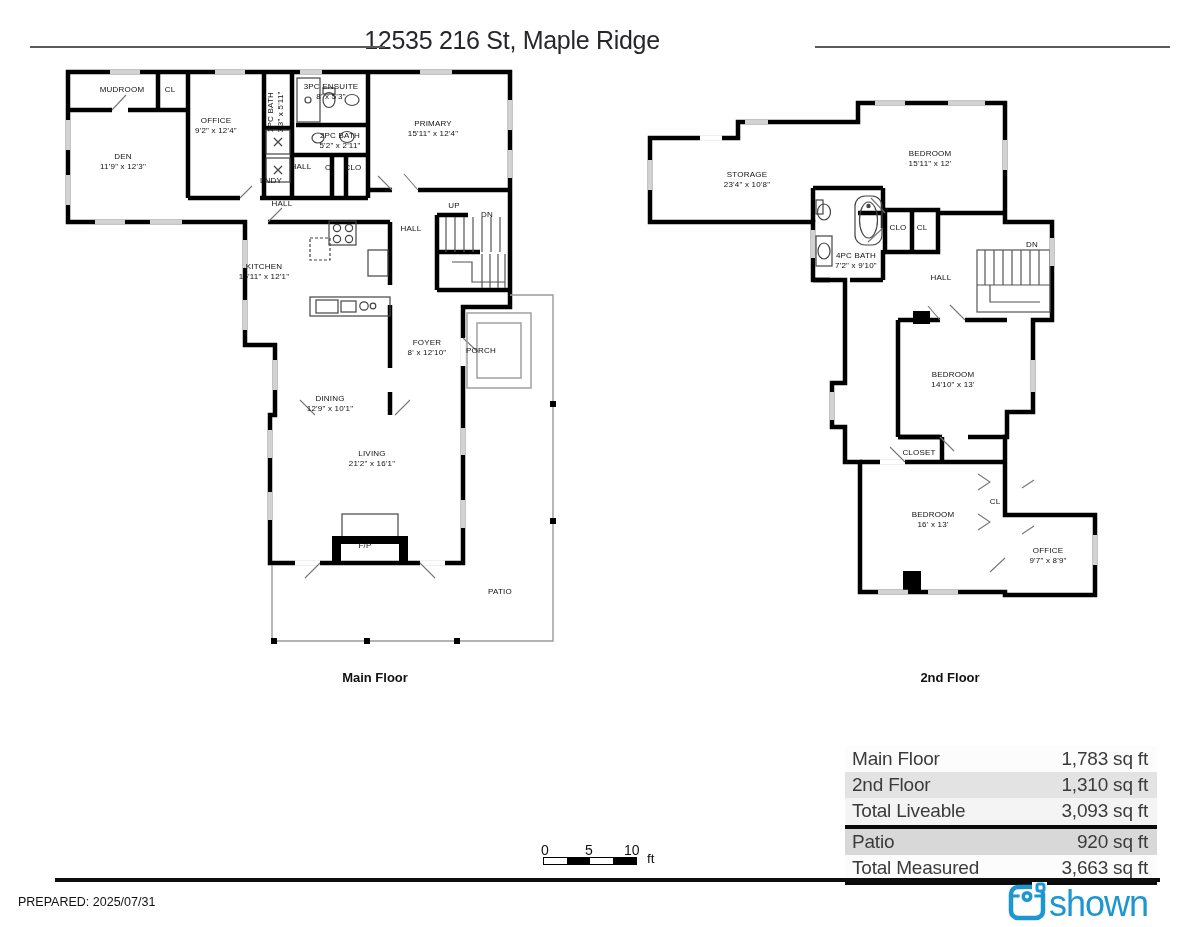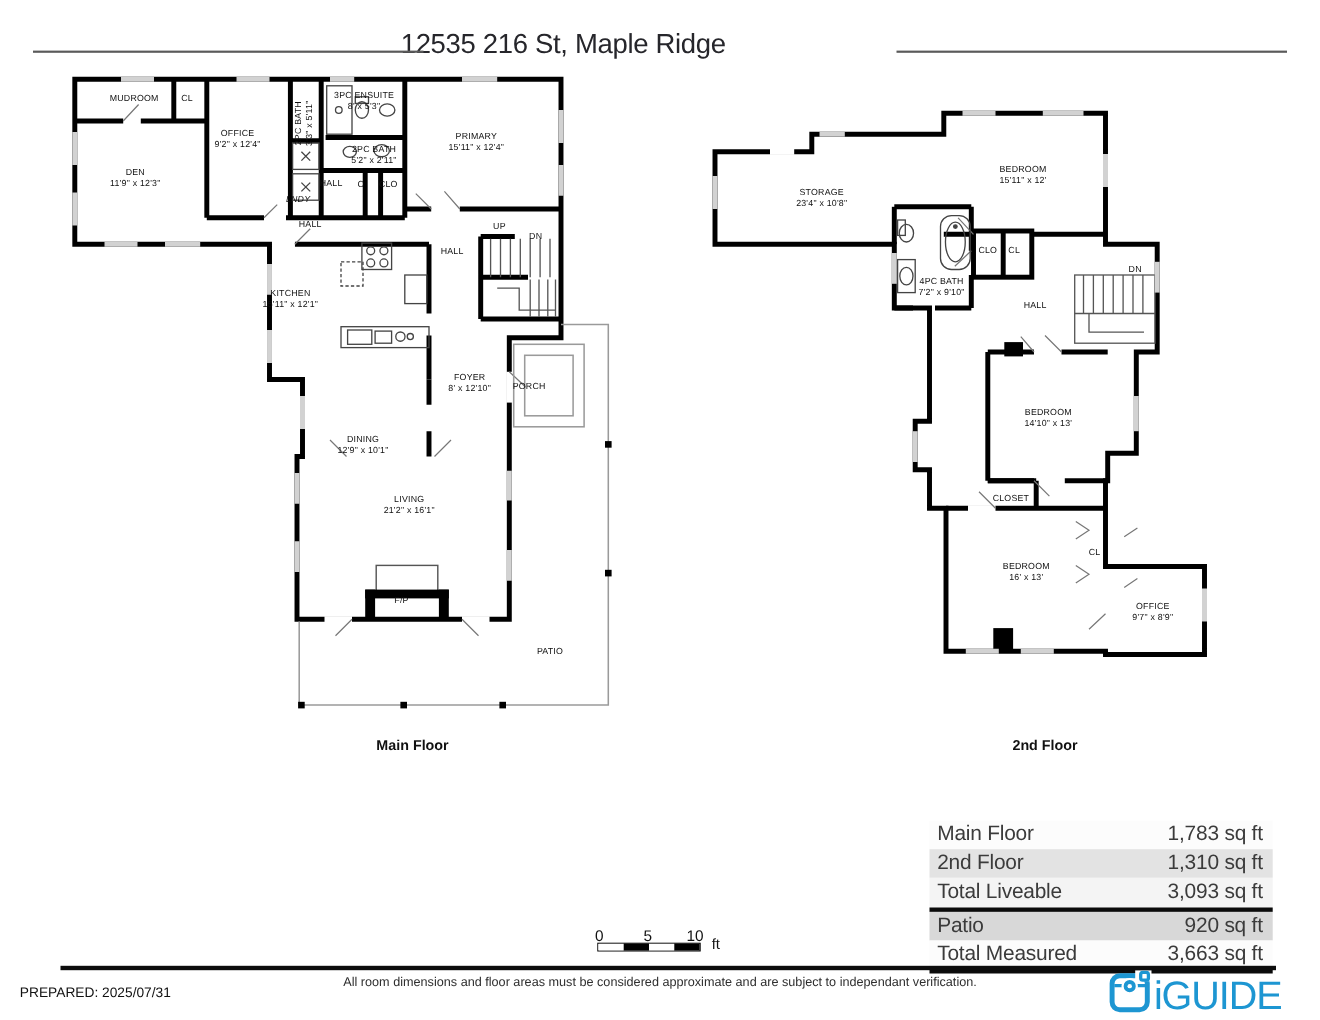--- a/index.html
+++ b/index.html
@@ -240,21 +240,21 @@
       <div class="rdims">3'3" x 5'11"</div>
     </div>
     <div class="room-label" style="left: 331px; top: 92px;">
       <div class="rname">3PC ENSUITE</div>
       <div class="rdims">8' x 5'3"</div>
     </div>
     <div class="room-label" style="left: 340px; top: 141px;">
       <div class="rname">2PC BATH</div>
       <div class="rdims">5'2" x 2'11"</div>
     </div>
-    <div class="room-label" style="left: 271px; top: 181px; font-style: italic;">
+    <div class="room-label" style="left: 271px; top: 181px;">
       <div class="rname">LNDY</div>
     </div>
     <div class="room-label" style="left: 301px; top: 167px;">
       <div class="rname">HALL</div>
     </div>
     <div class="room-label" style="left: 328px; top: 168px;">
       <div class="rname">C</div>
     </div>
     <div class="room-label" style="left: 353px; top: 168px;">
       <div class="rname">CLO</div>
@@ -379,27 +379,26 @@
   <span style="background:#fff;"></span>
     <span style="background:#000;"></span>
     <span style="background:#fff;"></span>
     <span style="background:#000;"></span>
 </div>
 <div class="scale-unit">ft</div>
 
 <div class="footer-rule"></div>
 <div class="prepared">PREPARED: 2025/07/31</div>
 <div class="disclaimer">
-  <div>All room dimensions and floor areas must be considered approximate and are subject to independant verification.</div>
 </div>
 <div class="brand">
   <span>
     <svg width="40" height="40" viewBox="0 0 40 40">
       <rect x="4" y="5" width="32" height="31" rx="7" fill="none" stroke="#1d96d2" stroke-width="4.5"></rect>
       <rect x="25" y="0" width="15" height="10" fill="#fff"></rect>
       <rect x="30" y="2" width="7" height="7" rx="2" fill="none" stroke="#1d96d2" stroke-width="3"></rect>
       <path d="M6,14 H34" stroke="#1d96d2" stroke-width="3" fill="none"></path>
       <circle cx="20" cy="14.5" r="6.5" fill="#1d96d2" stroke="#fff" stroke-width="2"></circle>
       <circle cx="20" cy="14.5" r="2" fill="#fff"></circle>
     </svg>
   </span>
-  <span class="brand-text" style="color:#1d96d2;">iGUIDE</span>
+  <span class="brand-text" style="color:#1d96d2;">shown</span>
 </div>
 
 </body></html>

